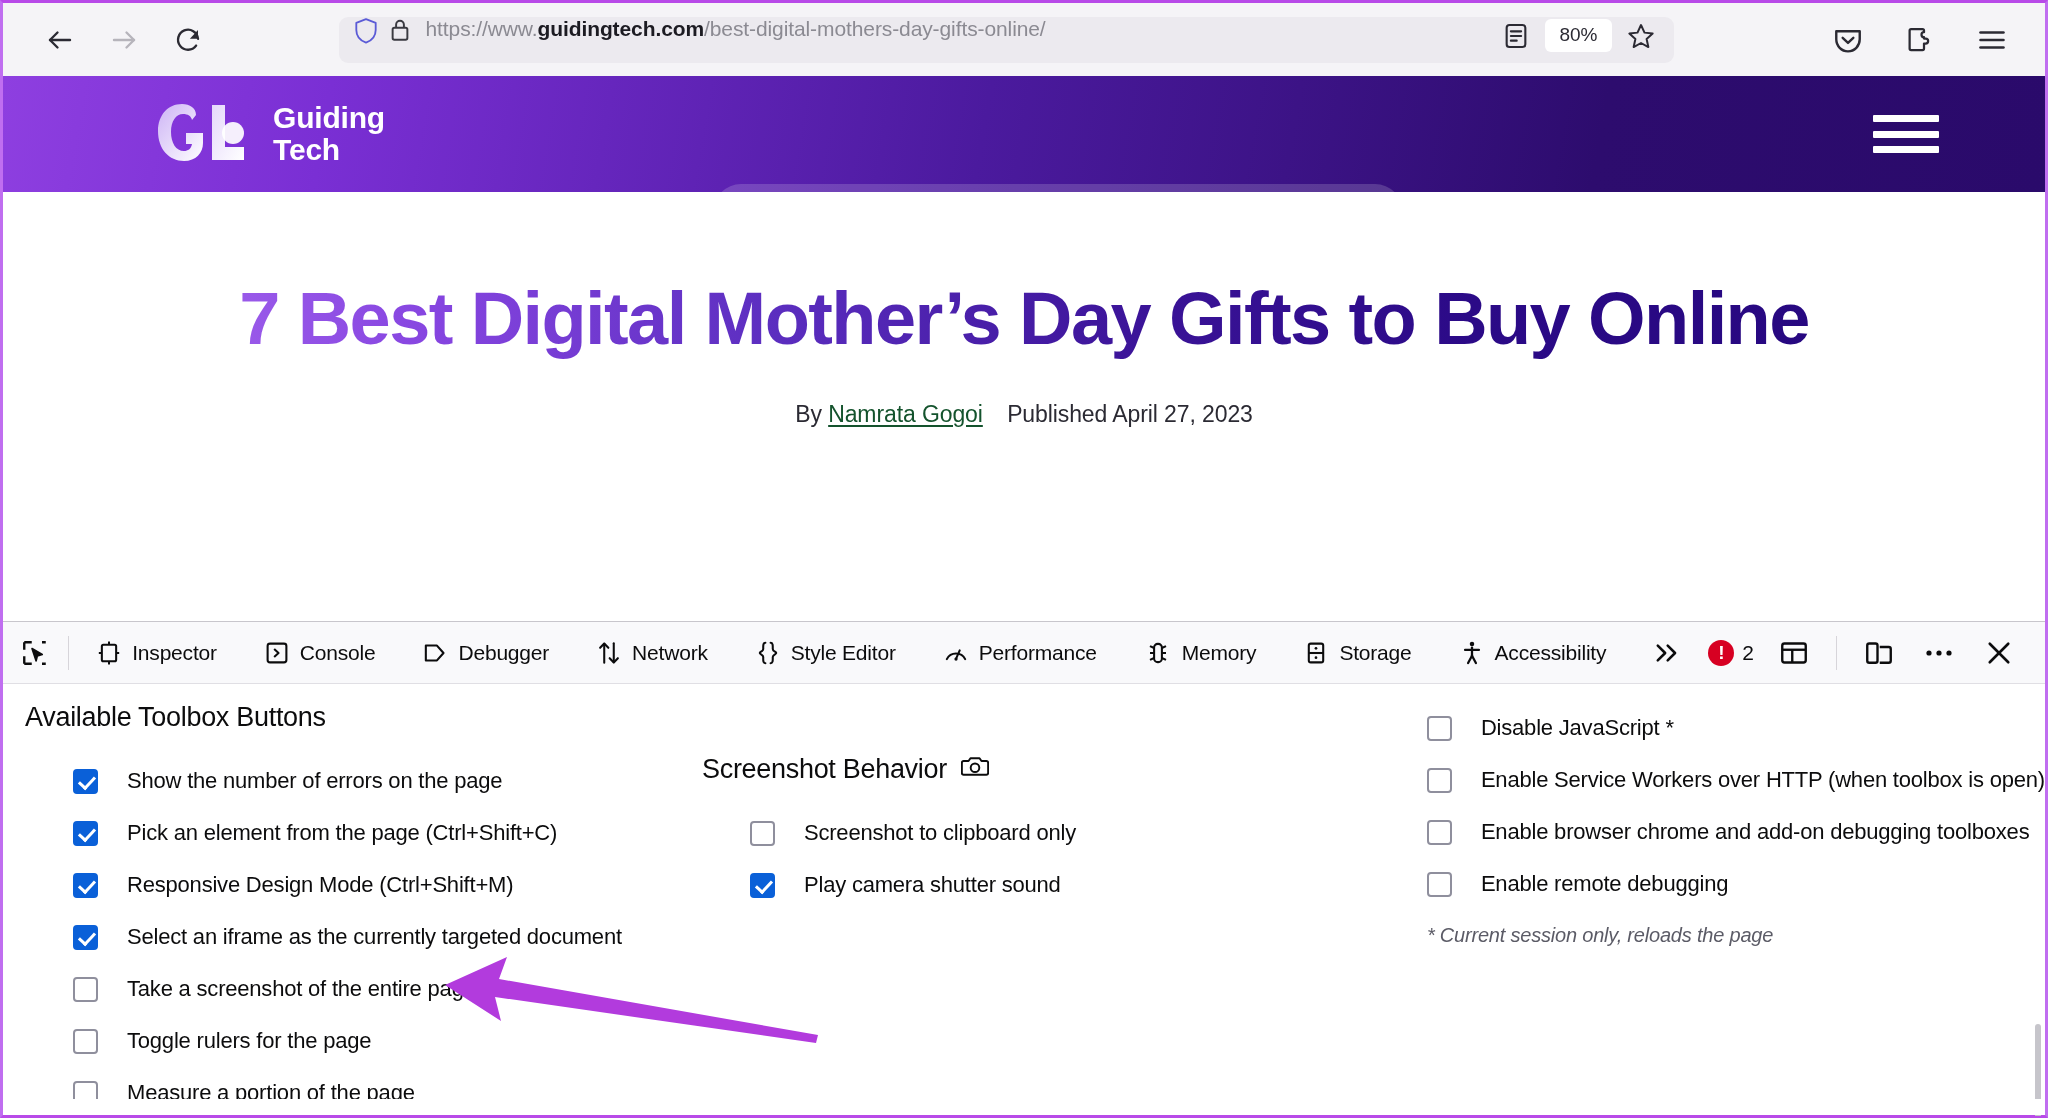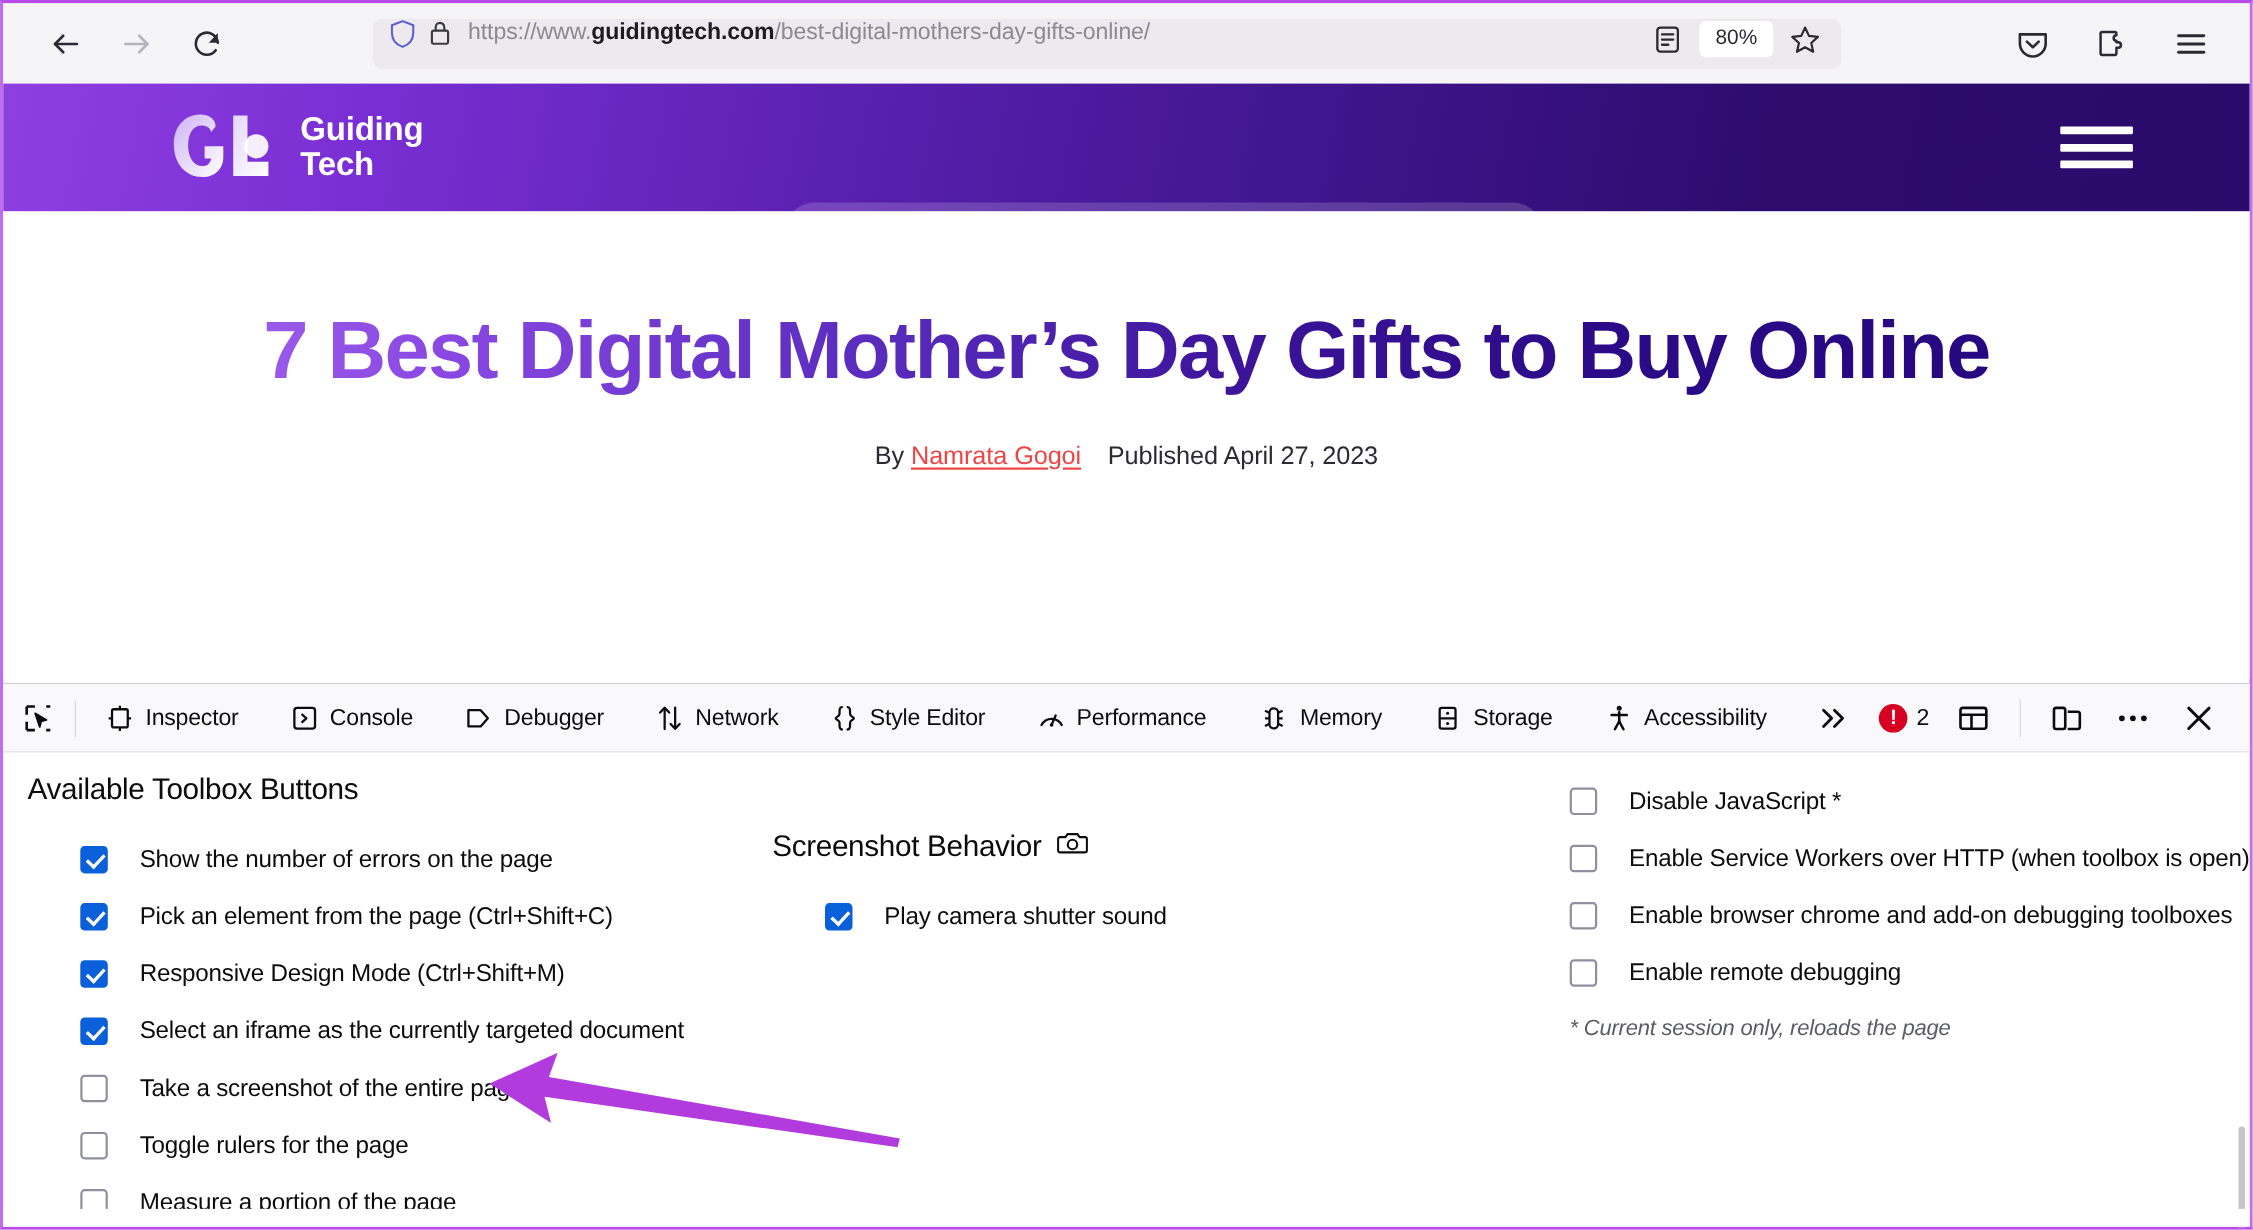--- a/index.html
+++ b/index.html
@@ -185,21 +185,21 @@
   }
   .article-byline {
     margin-top: 42px;
     font-size: 23px;
     color: #2b2a33;
     letter-spacing: -0.1px;
   }
   .article-byline .author {
     text-decoration: underline;
     text-underline-offset: 3px;
-    color: #ef4444;
+    color: #14532d;
   }
   .article-byline .pub { margin-left: 18px; }
 
   
   .devtools {
     position: absolute;
     left: 0; right: 0; bottom: 0;
     height: 494px;
     background: #ffffff;
     border-top: 1px solid #c8c6cc;
@@ -725,20 +725,24 @@
           <div class="sec-title mid">
             <span>Screenshot Behavior</span>
             <span>
               <svg width="28" height="24" viewBox="0 0 26 22" fill="none" stroke="currentColor" stroke-width="1.8" stroke-linejoin="round">
                 <path d="M2.4 6.4 h4.6 l1.8-2.6 h8.4 l1.8 2.6 h4.6 a1.6 1.6 0 0 1 1.6 1.6 v9.6 a1.6 1.6 0 0 1 -1.6 1.6 H2.4 a1.6 1.6 0 0 1 -1.6-1.6 V8 a1.6 1.6 0 0 1 1.6-1.6 Z"></path>
                 <circle cx="13" cy="12.6" r="4"></circle>
               </svg>
             </span>
           </div>
 
+          <label class="cb-row">
+            <span class="cb"></span>
+            <span class="cb-label">Screenshot to clipboard only</span>
+          </label>
 
           <label class="cb-row">
             <span class="cb checked"></span>
             <span class="cb-label">Play camera shutter sound</span>
           </label>
         </div>
 
         <div class="col col-right">
           <label class="cb-row">
             <span class="cb"></span>

